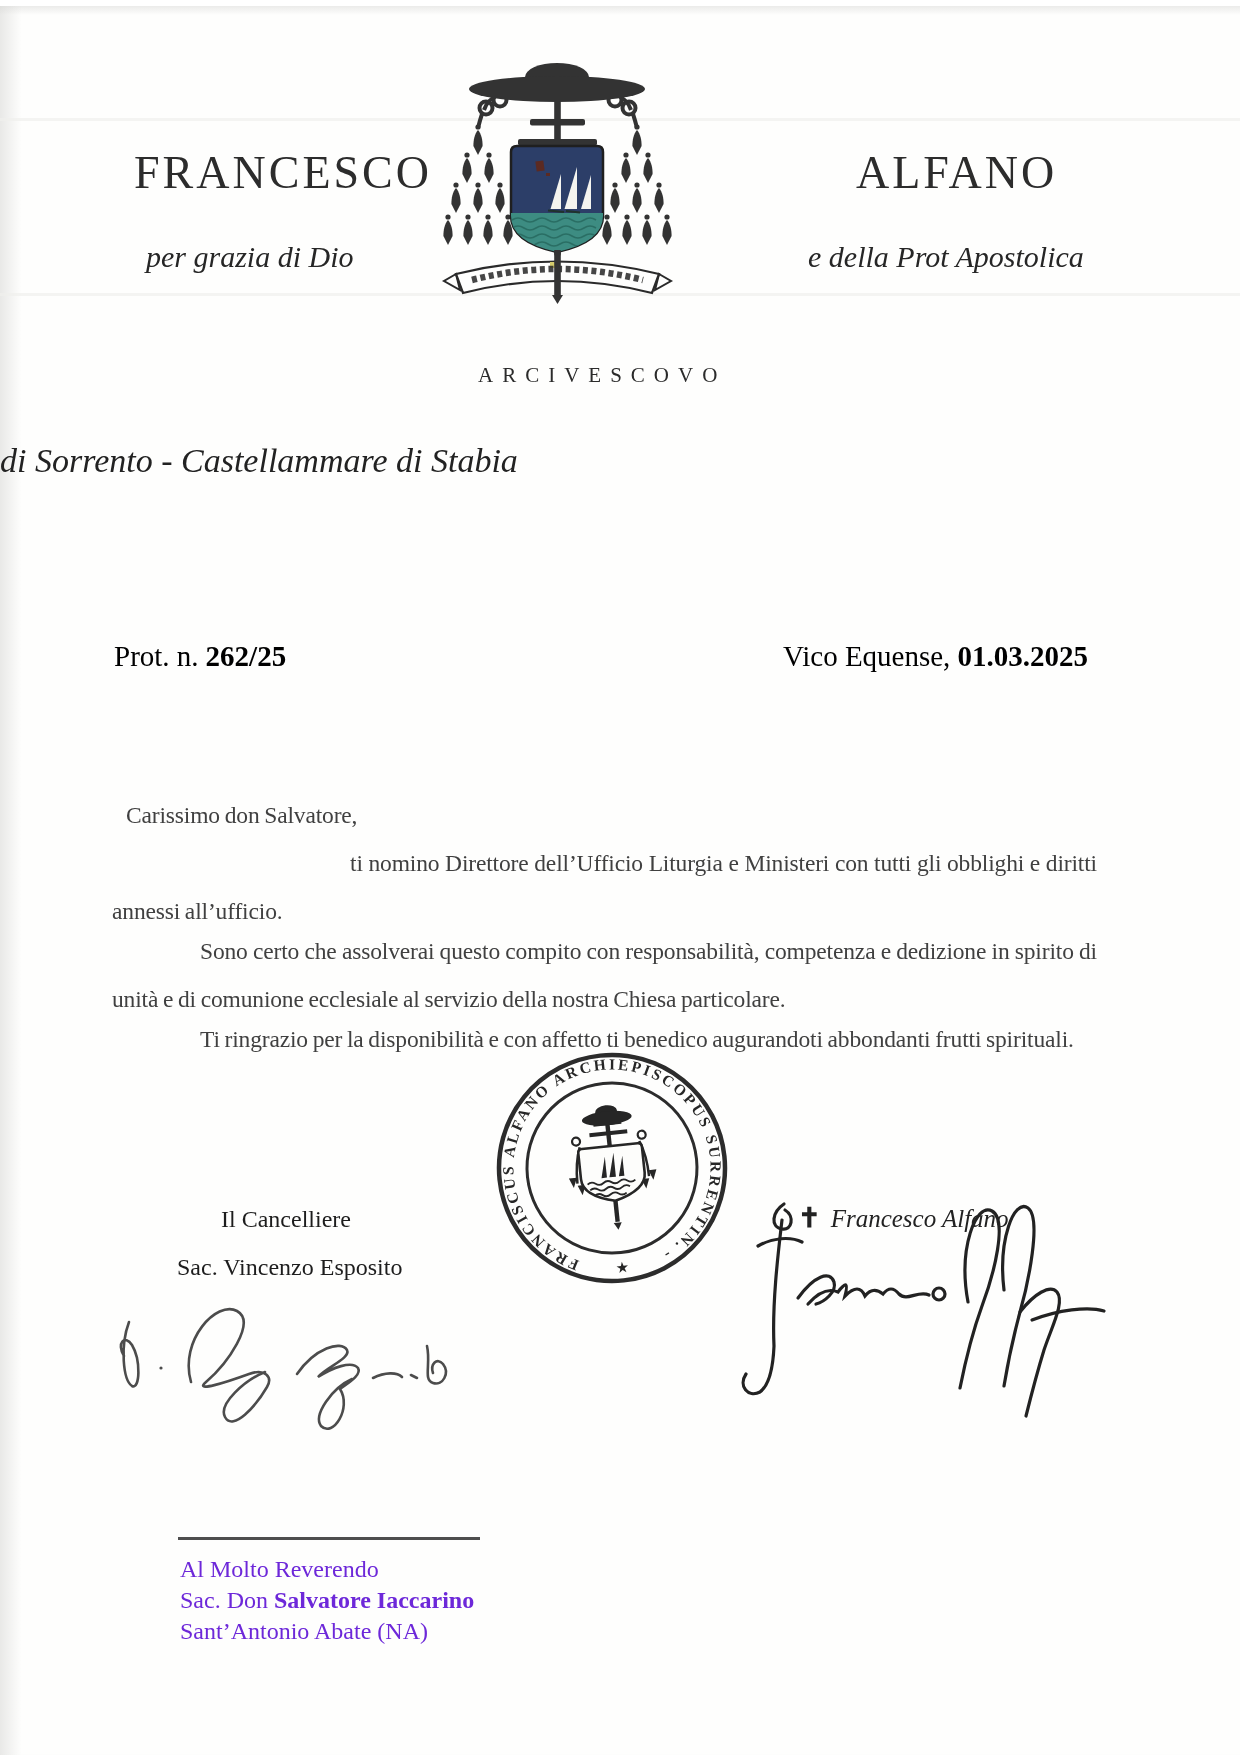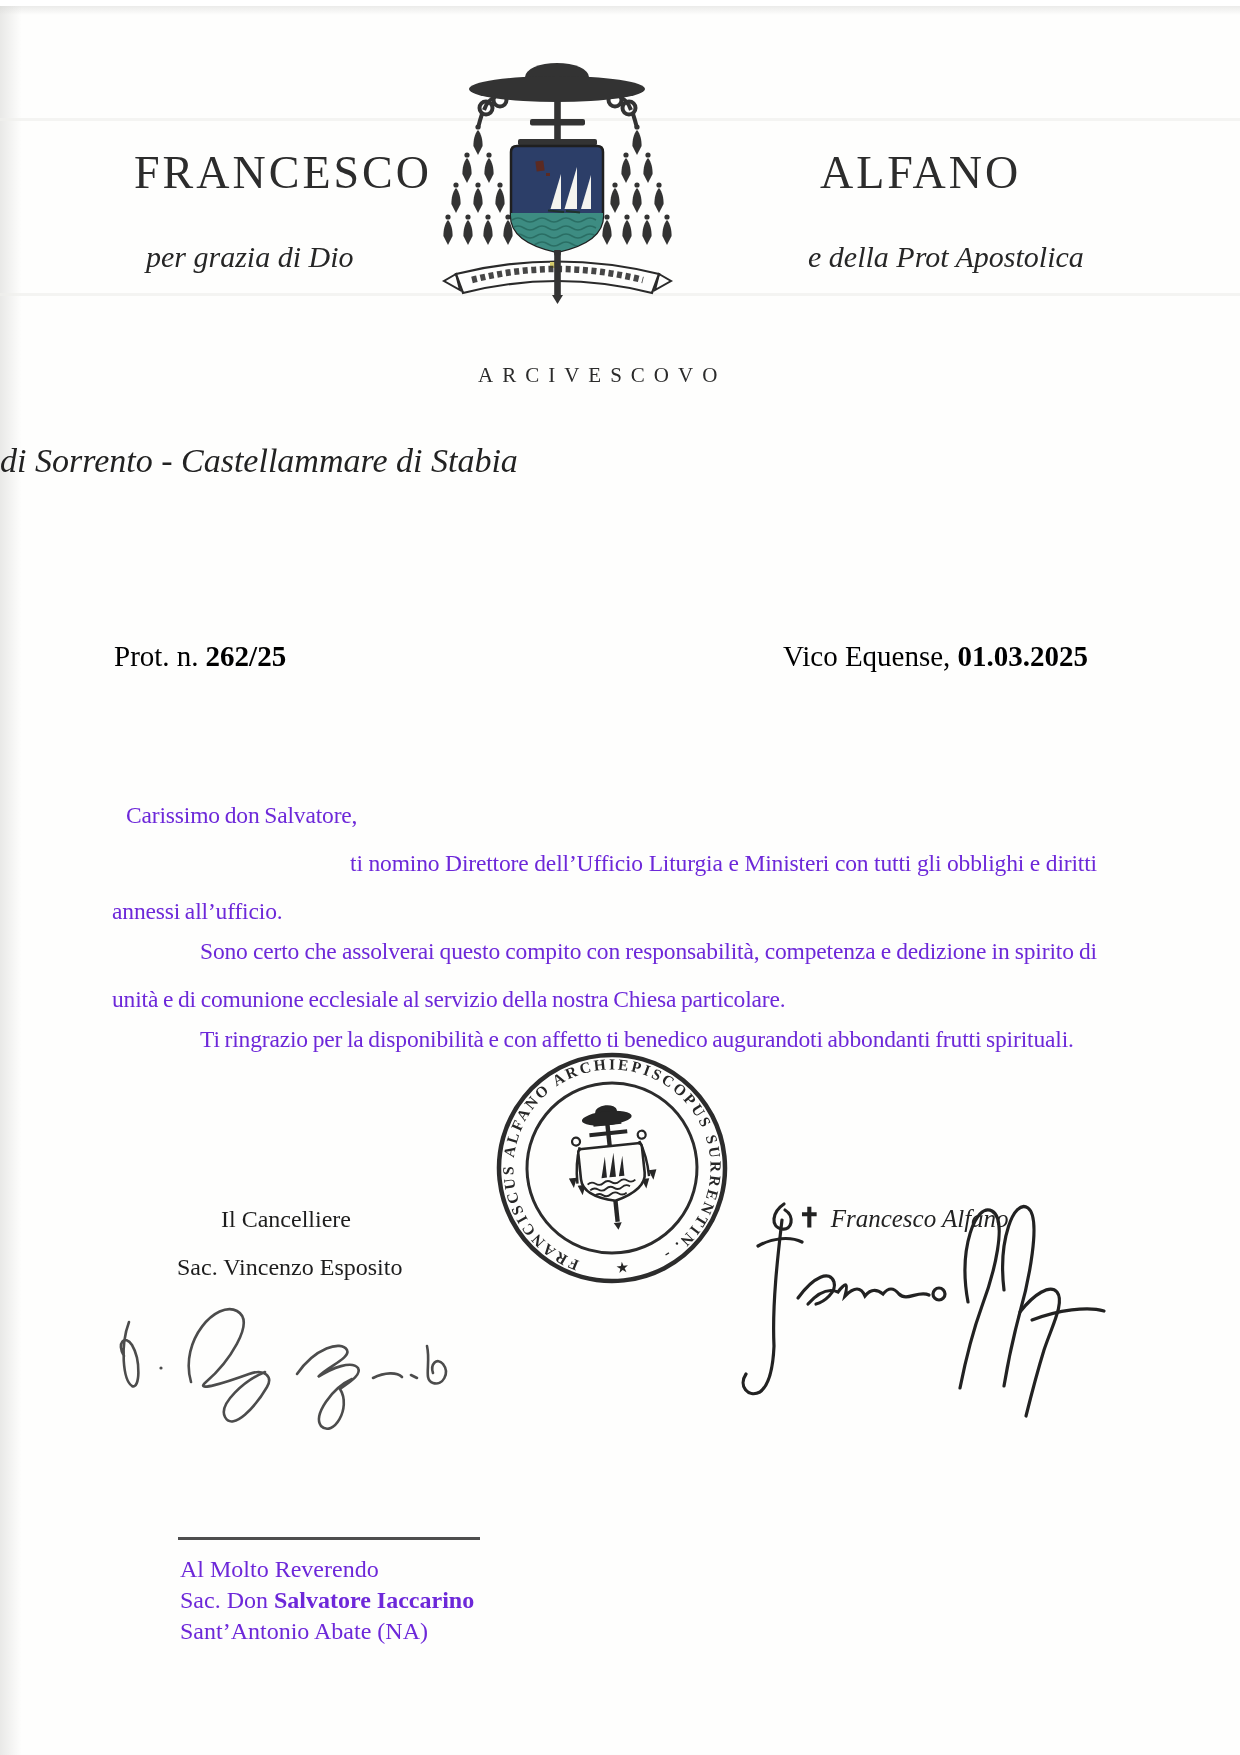--- a/index.html
+++ b/index.html
@@ -22,21 +22,21 @@
   .abs{position:absolute;}
   .name-hd{font-size:46px;letter-spacing:3px;color:#2c2c2c;white-space:nowrap;}
   .grace{font-style:italic;font-size:30px;color:#262626;white-space:nowrap;}
   .title-hd{font-size:21px;letter-spacing:9px;color:#2b2b2b;white-space:nowrap;}
   .see-hd{font-style:italic;font-size:34px;color:#222;white-space:nowrap;}
   .meta-line{font-size:29px;color:#000000;white-space:nowrap;}
   .meta-line .lbl{margin-right:7px;}
   .b{font-weight:bold;}
   .body-p{
     left:112px;width:985px;font-size:23.5px;line-height:48px;
-    text-align:justify;letter-spacing:-0.15px;word-spacing:-1px;color:#6d28d9;
+    text-align:justify;letter-spacing:-0.15px;word-spacing:-1px;color:#404040;
   }
   .sig-label{font-size:24px;color:#1d1d1d;white-space:nowrap;}
   .alfano-name{font-style:italic;font-size:25px;color:#222;white-space:nowrap;}
   .alfano-name .cross{font-style:normal;font-weight:bold;font-size:27px;margin-right:10px;}
   .addr{font-size:24px;color:#6d28d9;white-space:nowrap;line-height:31px;}
   .addr-rule{position:absolute;left:178px;top:1531px;width:302px;height:3px;background:#4e4e4e;}
   .seal-wrap{transform:rotate(-6deg);opacity:.93;}
   svg{display:block;}
 </style>
 </head>
@@ -44,21 +44,21 @@
 
 <div class="page">
 
   <div class="edge-top"></div>
   <div class="edge-left"></div>
   <div class="edge-bottom"></div>
   <div class="scan-band" style="top:112px"></div>
   <div class="scan-band" style="top:287px"></div>
 
   <div class="abs name-hd" style="left:134px;top:140px">FRANCESCO</div>
-  <div class="abs name-hd" style="left:820px;top:140px">ALFANO</div>
+  <div class="abs name-hd" style="left:856px;top:140px">ALFANO</div>
   <div class="abs grace" style="left:146px;top:234px">per grazia di Dio</div>
   <div class="abs grace" style="left:808px;top:234px">e della Prot Apostolica</div>
 
   <div class="abs" style="left:440px;top:44px">
     <svg width="235" height="260" viewBox="0 0 235 260">
       <defs>
         <clipPath id="shieldClip">
           <path d="M77,96 h80 q6,0 6,6 v64 q0,26 -46,36 q-46,-10 -46,-36 v-64 q0,-6 6,-6 z"></path>
         </clipPath>
         <g id="tsl">

